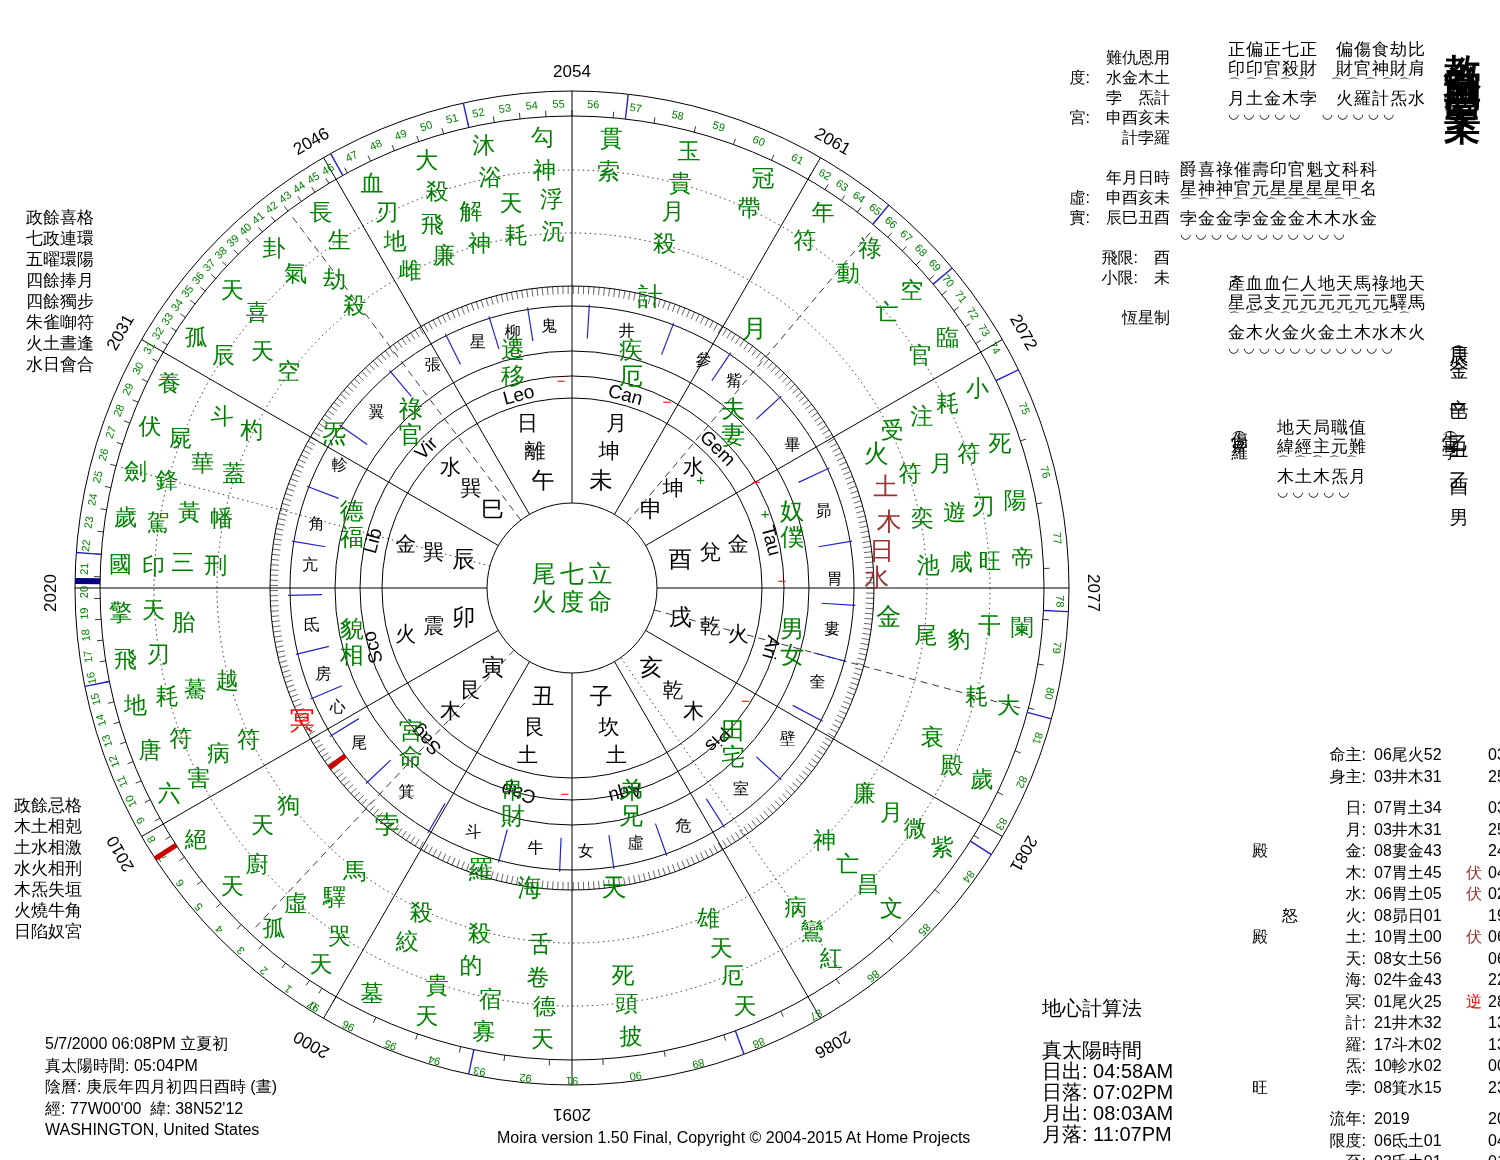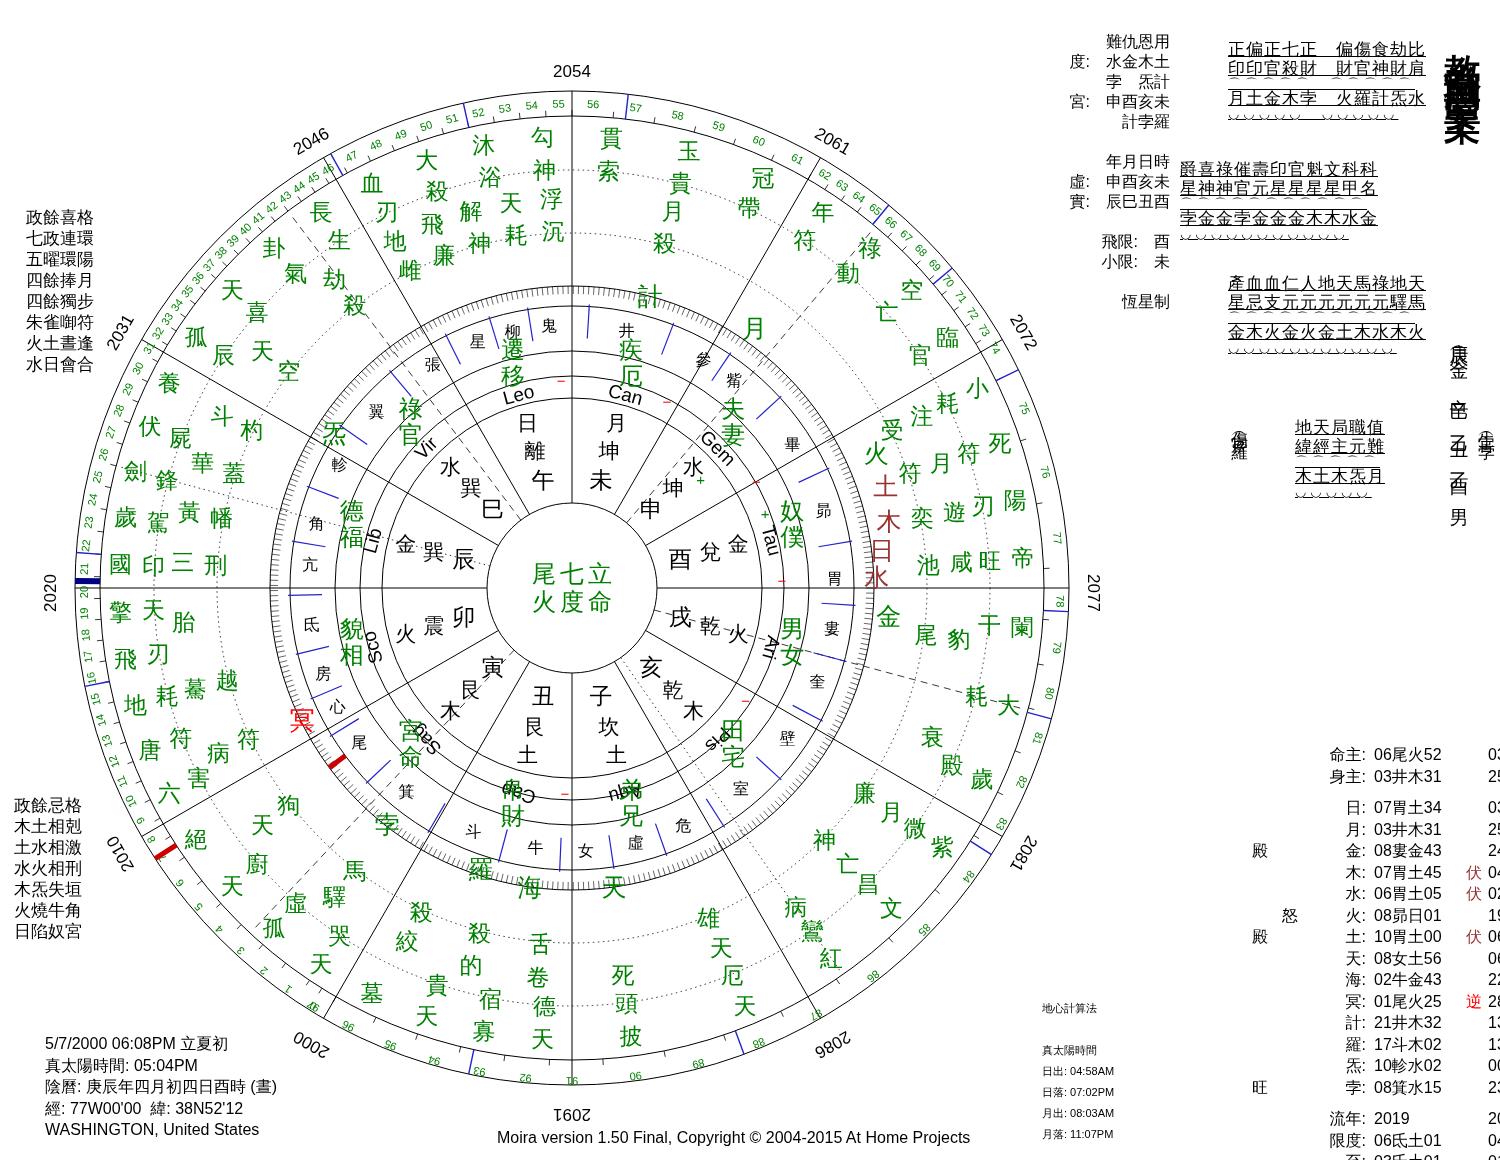--- a/index.html
+++ b/index.html
@@ -3,22 +3,22 @@
 <meta charset="utf-8">
 <style>
   html,body{margin:0;padding:0;background:#fff;}
   body{width:1500px;height:1160px;position:relative;overflow:hidden;
        font-family:"Liberation Sans",sans-serif;color:#000;}
   .abs{position:absolute;}
   .lines div{white-space:pre;}
   .box-left{font-size:17px;line-height:21px;}
   .box-info{font-size:16px;line-height:21.5px;}
   .flags{font-size:16px;line-height:20px;}
-  .calc{font-size:11px;line-height:21px;}
-  .tr-block{font-size:17px;line-height:19px;letter-spacing:1px;text-decoration:underline;}
+  .calc{font-size:20px;line-height:21px;}
+  .tr-block{font-size:17px;line-height:19px;letter-spacing:1px;}
   .tr-block div.arc{font-size:13px;line-height:11px;letter-spacing:4px;color:#000;}
   .vtext{writing-mode:vertical-rl;text-orientation:upright;}
   .title-v{font-size:37px;letter-spacing:10px;font-weight:bold;}
   .pillars-v{font-size:19px;letter-spacing:6px;}
   .sideword{font-size:17px;letter-spacing:4px;}
   .ptable{font-size:16px;line-height:21.5px;}
   .ptable .row{display:flex;}
   .ptable .pre{width:58px;text-align:left;}
   .ptable .pre.indent{text-indent:30px;}
   .ptable .lab{width:56px;text-align:right;}
@@ -66,21 +66,21 @@
     <div>火燒牛角</div>
     <div>日陷奴宮</div>
   </div>
 <div class="abs lines box-info" style="left:21px;top:1033px;margin-left:24px;">
     <div>5/7/2000 06:08PM 立夏初</div>
     <div>真太陽時間: 05:04PM</div>
     <div>陰曆: 庚辰年四月初四日酉時 (晝)</div>
     <div>經: 77W00'00  緯: 38N52'12</div>
     <div>WASHINGTON, United States</div>
   </div>
-<div class="abs lines flags" style="left:1040px;top:32px;width:130px;text-align:right;">
+<div class="abs lines flags" style="left:1040px;top:48px;width:130px;text-align:right;">
     <div>　　　難仇恩用</div>
     <div>度:　水金木土</div>
     <div>　　　孛　炁計</div>
     <div>宮:　申酉亥未</div>
     <div>　　　　計孛羅</div>
     <div>&nbsp;</div>
     <div>　　　年月日時</div>
     <div>虛:　申酉亥未</div>
     <div>實:　辰巳丑酉</div>
     <div>&nbsp;</div>
@@ -117,21 +117,21 @@
     <div class="arc">◡◡◡◡◡◡◡◡◡◡◡</div>
   </div>
 <div class="abs lines tr-block" style="left:1228px;top:274px;">
     <div>產血血仁人地天馬祿地天</div>
     <div>星忌支元元元元元元驛馬</div>
     <div class="arc">⌒⌒⌒⌒⌒⌒⌒⌒⌒⌒⌒</div>
     <div>金木火金火金土木水木火</div>
     <div class="arc">◡◡◡◡◡◡◡◡◡◡◡</div>
   </div>
 
-<div class="abs" style="left:1228px;top:418px;display:flex;gap:44px;">
+<div class="abs" style="left:1228px;top:418px;display:flex;gap:26px;">
   <div class="vtext sideword" style="height:130px;">傷官（羅）</div>
   <div class="lines tr-block" id="trD">
       <div>地天局職值</div>
       <div>緯經主元難</div>
       <div class="arc">⌒⌒⌒⌒⌒</div>
       <div>木土木炁月</div>
       <div class="arc">◡◡◡◡◡</div>
     </div>
   <div class="vtext sideword" style="height:130px;margin-left:46px;">生官（孛）</div>
 </div>

